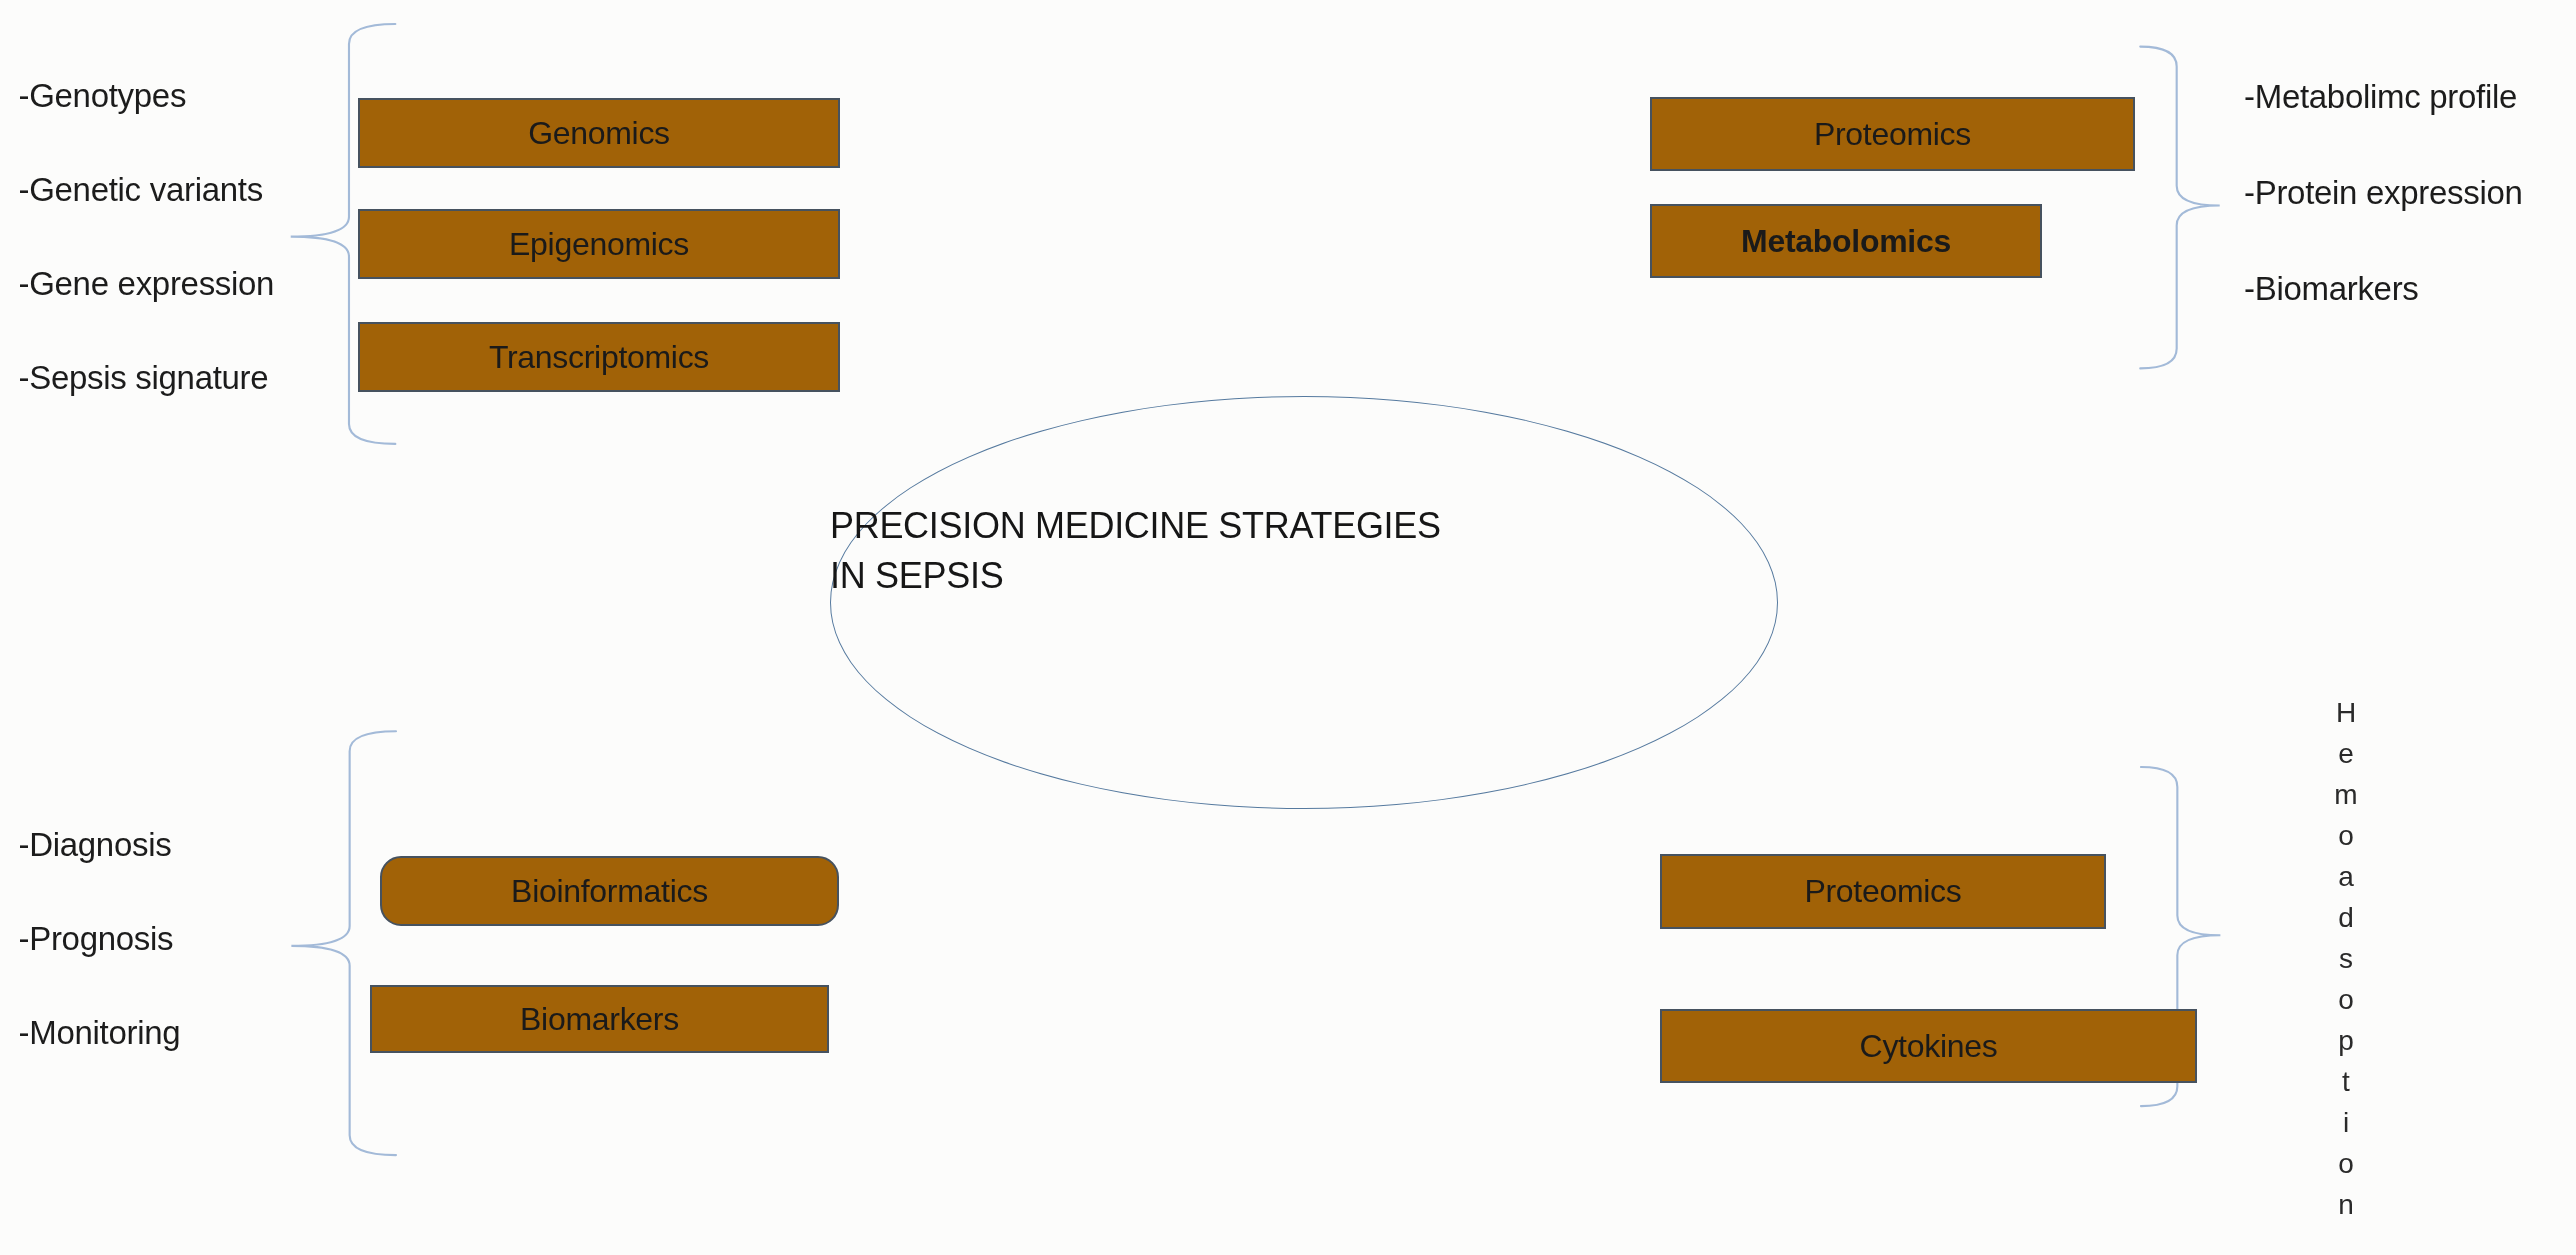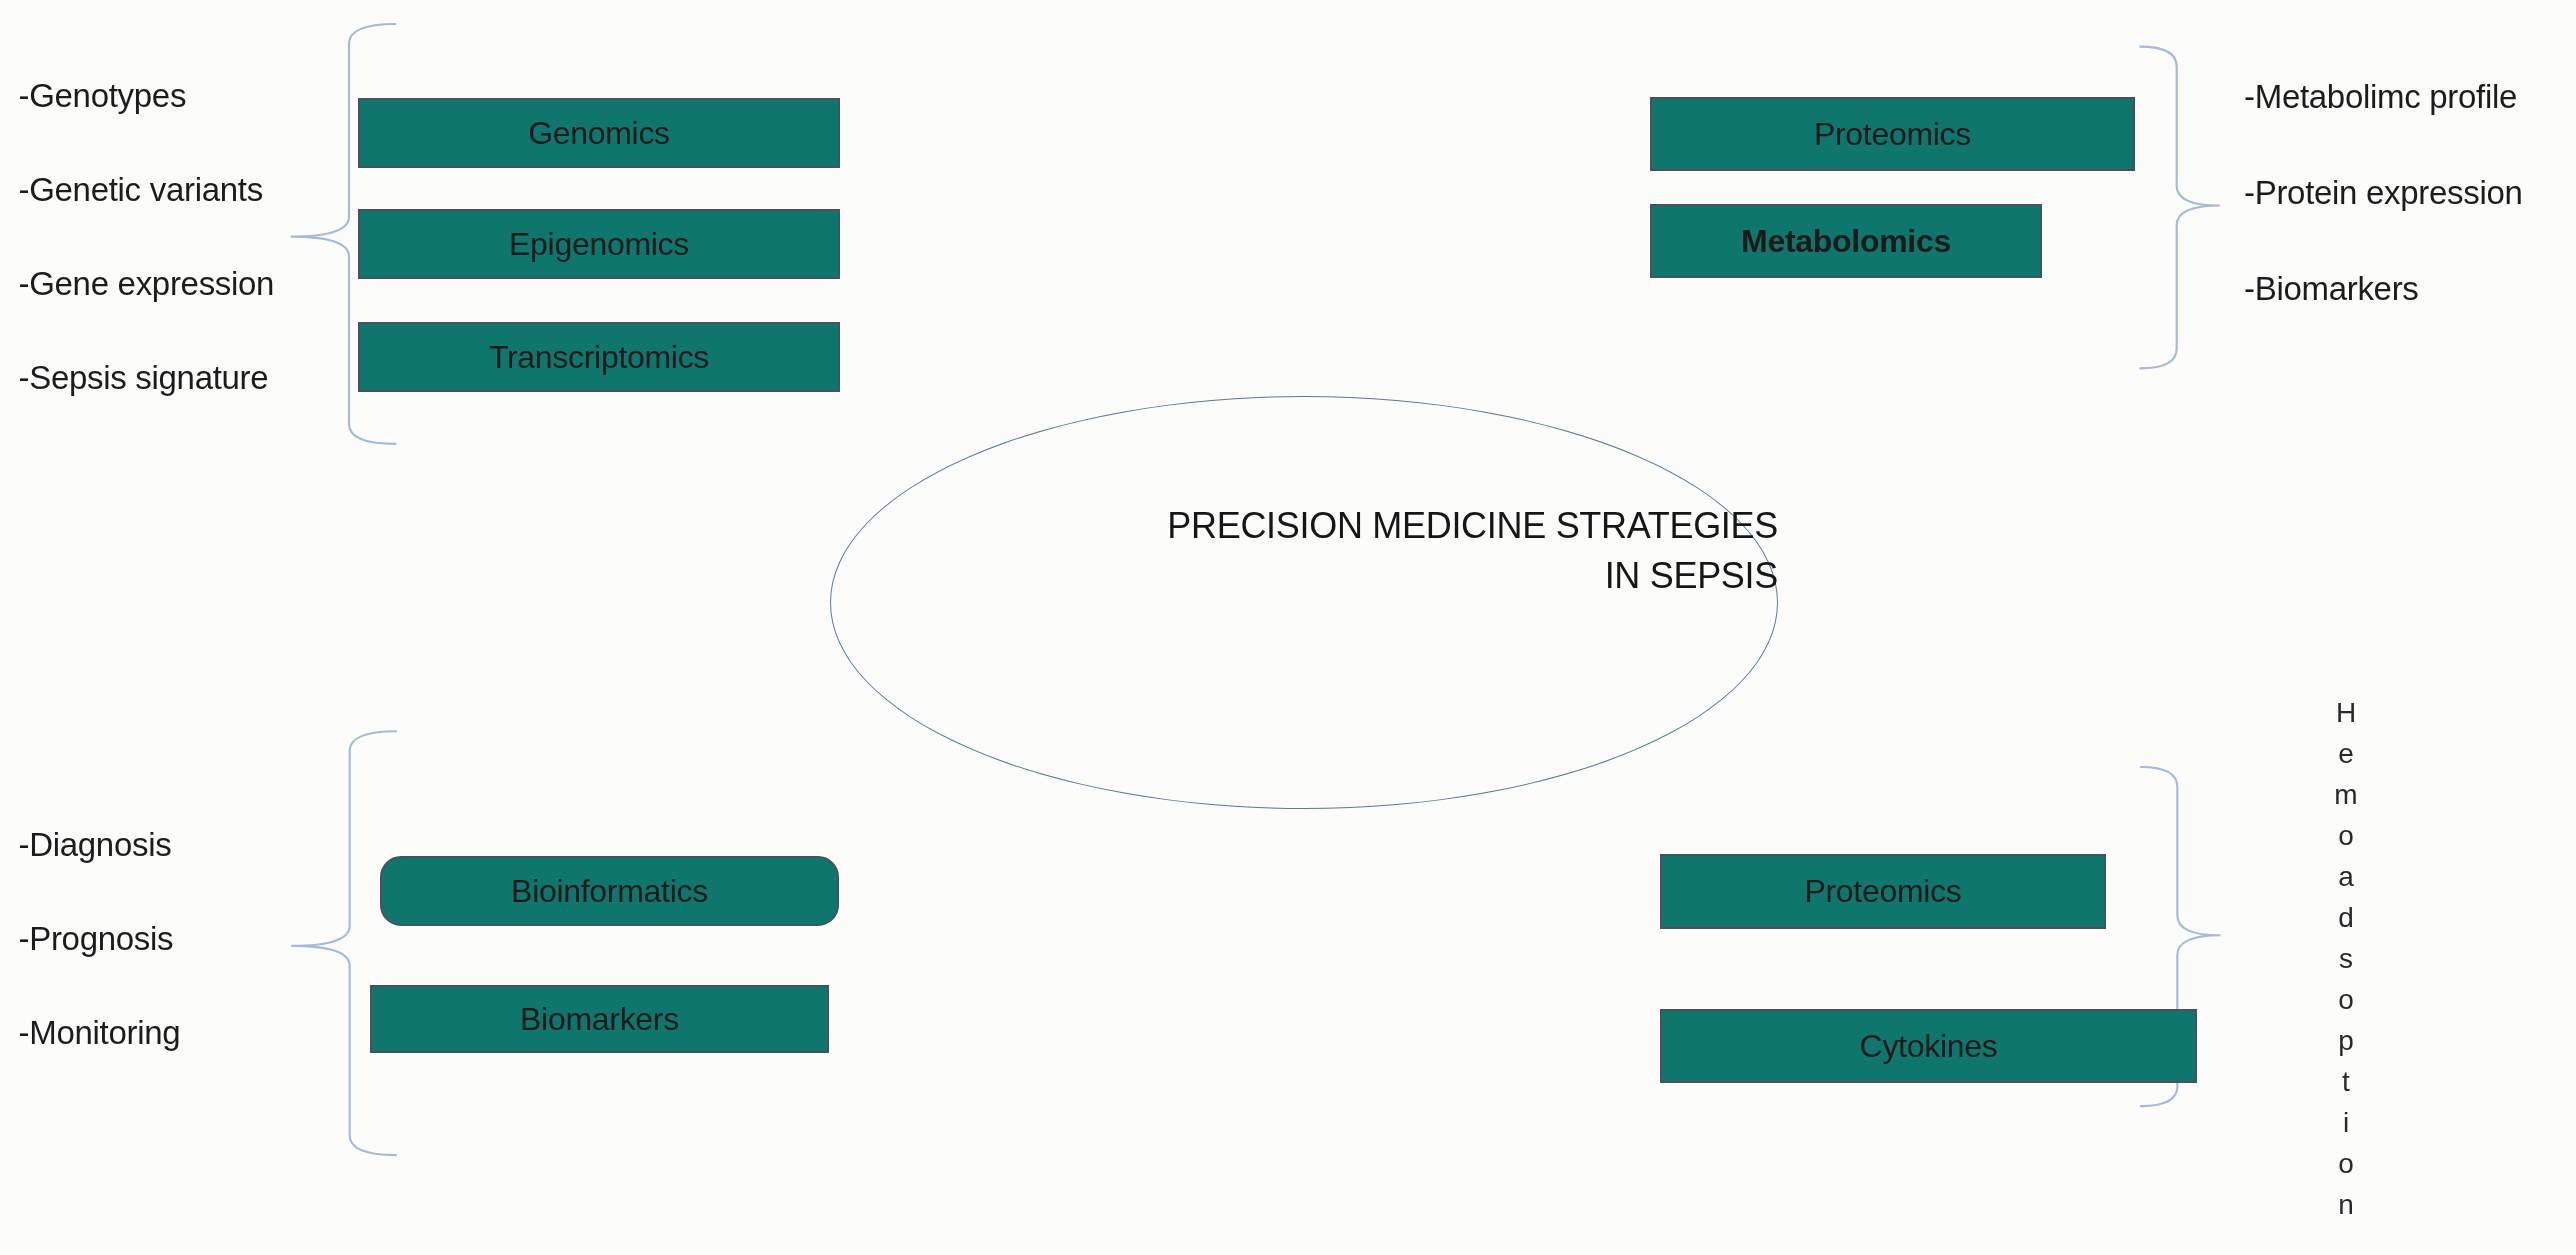--- a/index.html
+++ b/index.html
@@ -41,21 +41,21 @@
   }
   .note-list .note{
     line-height:42px;
   }
   .nl-tl .note{margin-bottom:52px;}
   .nl-tr .note{margin-bottom:54px;}
   .nl-bl .note{margin-bottom:52px;}
   .dbox{
     position:absolute;
     border:2px solid var(--box-border);
-    background:#0f766e;
+    background:#a16207;
     display:flex;
     align-items:center;
     justify-content:center;
     box-sizing:border-box;
   }
   .dbox span{
     font-size:32px;
     color:#1a1a1a;
     letter-spacing:-0.3px;
     white-space:nowrap;
@@ -66,21 +66,21 @@
     width:948px; height:413px;
     border:1.3px solid var(--ellipse-stroke);
     border-radius:50%;
     box-sizing:border-box;
     background:transparent;
   }
   .title-block{
     position:absolute;
     left:830px; top:501px;
     width:948px;
-    text-align:right;
+    text-align:left;
     color:#161616;
     font-size:36px;
     line-height:50px;
     letter-spacing:-0.3px;
     white-space:nowrap;
   }
   .vertical-label{
     position:absolute;
     left:2326px; top:692px;
     width:40px;

